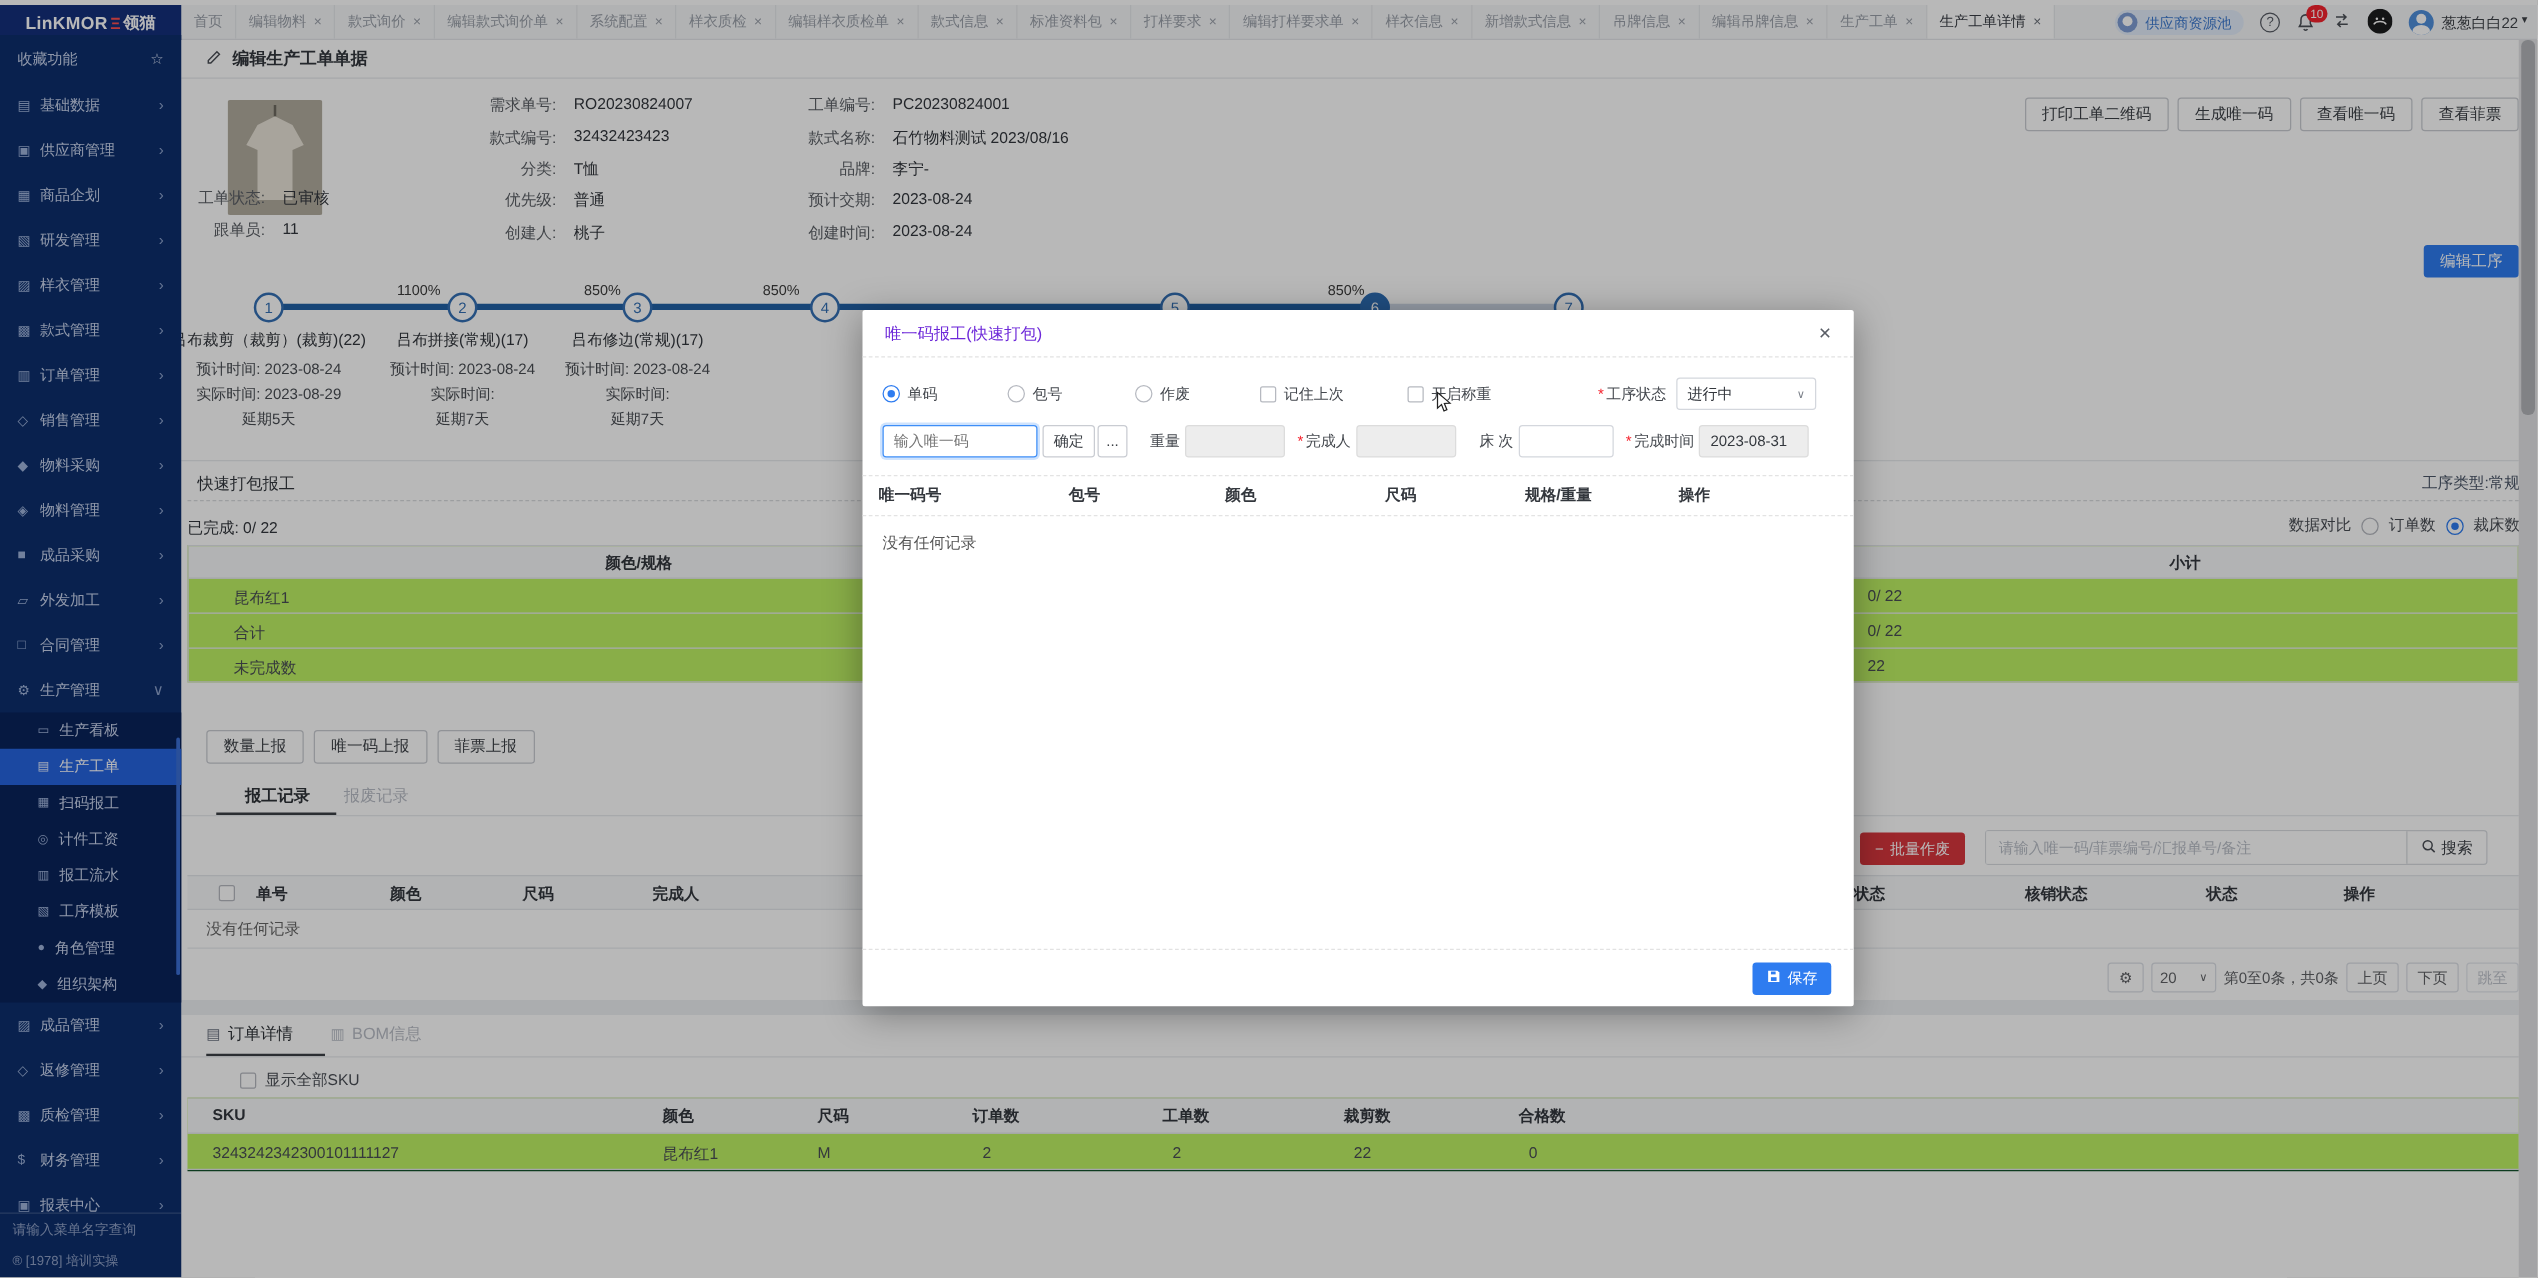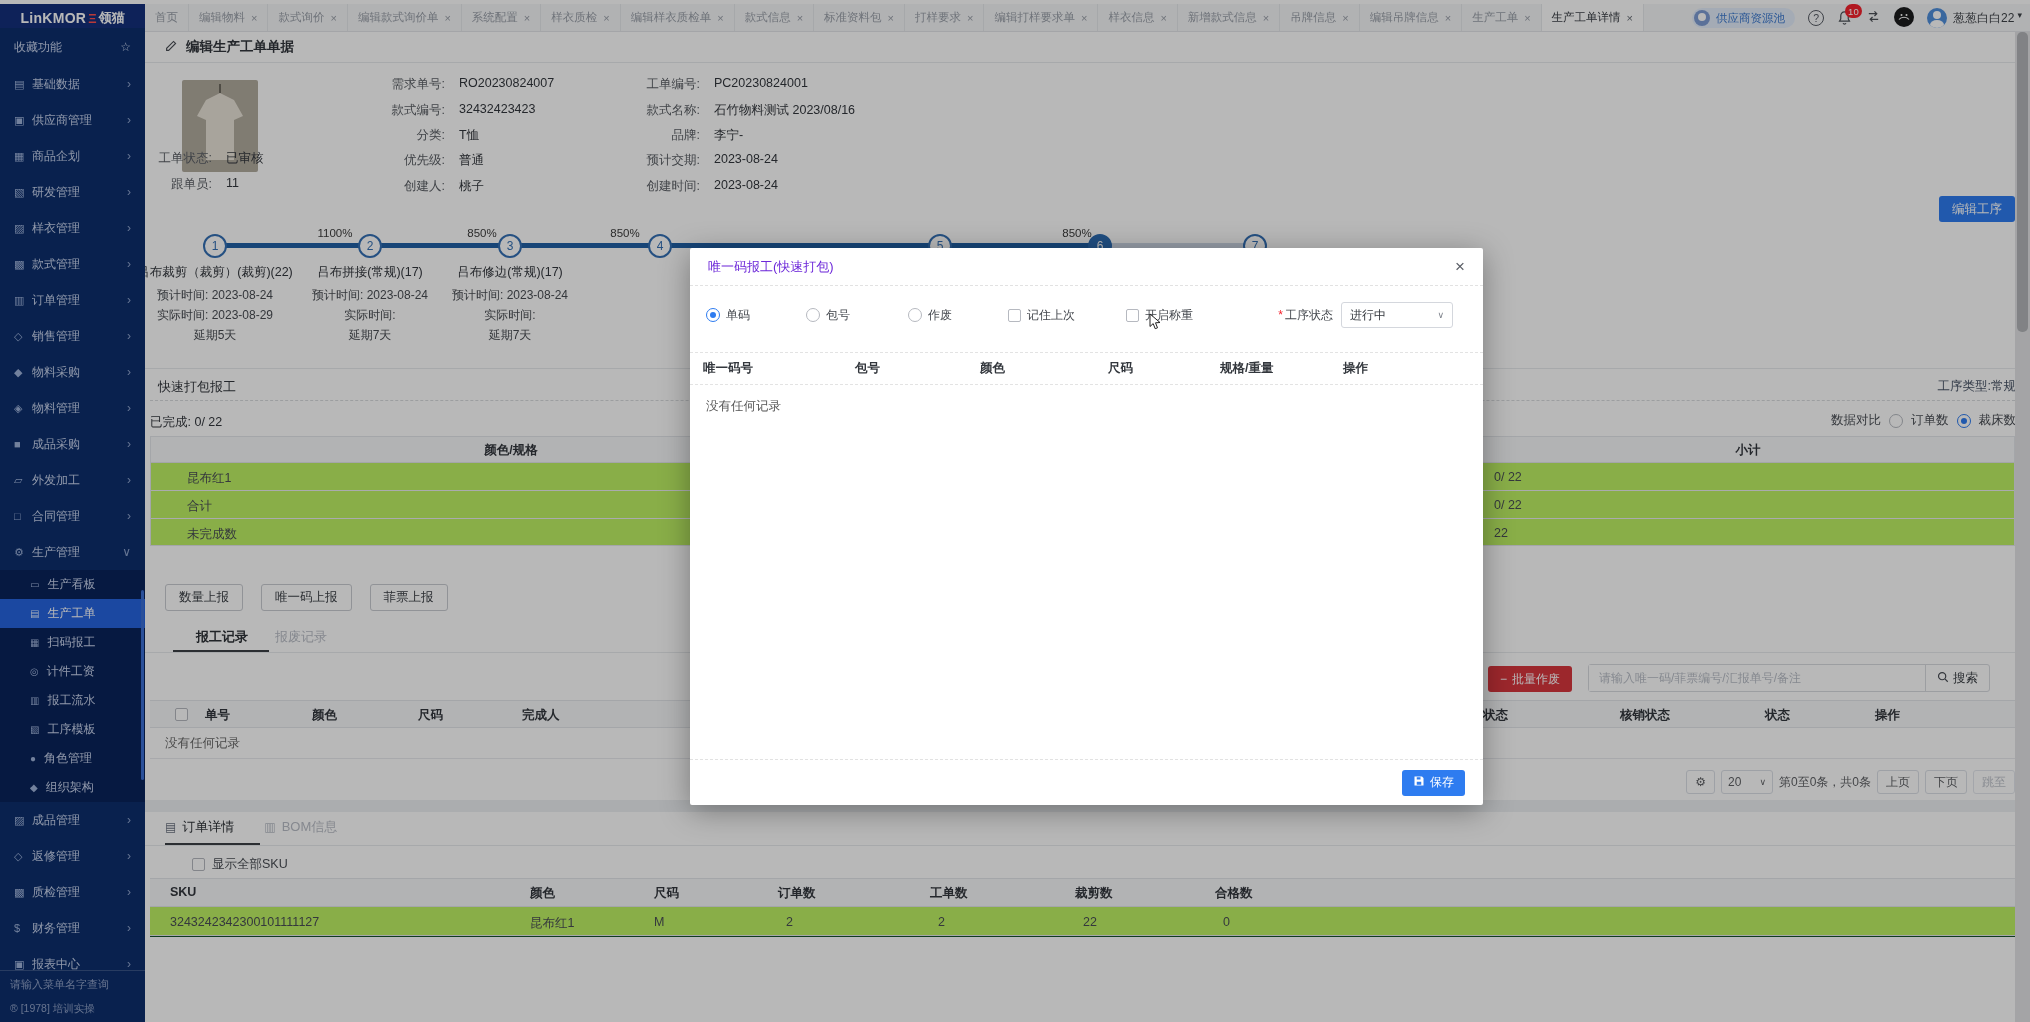--- a/index.html
+++ b/index.html
@@ -431,20 +431,26 @@
     </div>
   <div class="abs" style="left:615px;top:152px;display:flex;font-size:12.5px">
       <span class="lbl" style="width:85px;text-align:right">预计交期:</span>
       <span class="val" style="margin-left:14px">2023-08-24</span>
     </div>
   <div class="abs" style="left:615px;top:178px;display:flex;font-size:12.5px">
       <span class="lbl" style="width:85px;text-align:right">创建时间:</span>
       <span class="val" style="margin-left:14px">2023-08-24</span>
     </div>
 
+  <div class="abs" style="right:15px;top:78px;display:flex;gap:7px">
+    <div class="btn">打印工单二维码</div>
+    <div class="btn">生成唯一码</div>
+    <div class="btn">查看唯一码</div>
+    <div class="btn">查看菲票</div>
+  </div>
   <div class="btn btn-primary abs" style="right:15px;top:196px;height:26px">编辑工序</div>
 
   <div class="abs" style="left:215px;top:243px;width:885px;height:5px;background:#2160a5"></div>
   <div class="abs" style="left:1100px;top:243px;width:155px;height:5px;background:#cfd8e6"></div>
   <span class="pct" style="left:305px;top:227px">1100%</span>
   <span class="pct" style="left:452px;top:227px">850%</span>
   <span class="pct" style="left:595px;top:227px">850%</span>
   <span class="pct" style="left:1047px;top:227px">850%</span>
   <div class="stepc" style="left:203px;top:234px">1</div>
   <div class="stepc" style="left:358px;top:234px">2</div>
@@ -498,21 +504,21 @@
     <div style="position:relative;height:28px;border-bottom:1px solid #eceef2">
       <span class="ccell" style="left:36px">合计</span>
       <span class="ccell" style="left:1343px">0/ 22</span>
     </div>
     <div style="position:relative;height:28px">
       <span class="ccell" style="left:36px">未完成数</span>
       <span class="ccell" style="left:1343px">22</span>
     </div>
   </div>
 
-  <div class="abs" style="left:165px;top:584px;display:flex;gap:18px">
+  <div class="abs" style="left:165px;top:584px;display:flex;gap:8px">
     <div class="btn">数量上报</div>
     <div class="btn">唯一码上报</div>
     <div class="btn">菲票上报</div>
   </div>
   <span class="rtab1" style="left:196px;top:628px">报工记录</span>
   <span class="rtab2" style="left:275px;top:628px">报废记录</span>
   <div class="abs" style="left:173px;top:650px;width:96px;height:2px;background:#3c4046"></div>
   <div class="hline" style="left:145px;top:652px;width:1870px"></div>
 
   <div class="redbtn" style="left:1488px;top:666px">
@@ -628,20 +634,33 @@
         <span class="cb"></span>
         <span>开启称重</span>
       </div>
       <div style="flex:1"></div>
       <span><span class="req">*</span><span>工序状态</span></span>
       <div class="selbox" style="margin-left:8px">
         <span>进行中</span>
         <span style="font-size:9px;color:#7a7f88">∨</span>
       </div>
     </div>
+    <div class="m-row2">
+      <input class="inp focus" style="width: 124px;" placeholder="输入唯一码">
+      <div class="sbtn2" style="width:42px;margin-left:4px">确定</div>
+      <div class="sbtn2" style="width:24px;margin-left:2px">...</div>
+      <span style="margin-left:12px;width:30px;text-align:right">重量</span>
+      <input class="inp dis" style="width: 80px; margin-left: 4px;" disabled="">
+      <span style="margin-left:10px"><span class="req">*</span><span>完成人</span></span>
+      <input class="inp dis" style="width: 80px; margin-left: 4px;" disabled="">
+      <span style="margin-left:10px;width:36px;text-align:right">床 次</span>
+      <input class="inp" style="width: 76px; margin-left: 4px;">
+      <span style="margin-left:10px"><span class="req">*</span><span>完成时间</span></span>
+      <input class="inp dis" style="width: 88px; margin-left: 4px;" disabled="" value="2023-08-31">
+    </div>
     <div class="m-thead">
       <span style="width:165px;padding-left:13px">唯一码号</span>
       <span style="width:125px">包号</span>
       <span style="width:128px">颜色</span>
       <span style="width:112px">尺码</span>
       <span style="width:123px">规格/重量</span>
       <span>操作</span>
     </div>
     <div class="m-empty">没有任何记录</div>
     <div class="m-foot">

